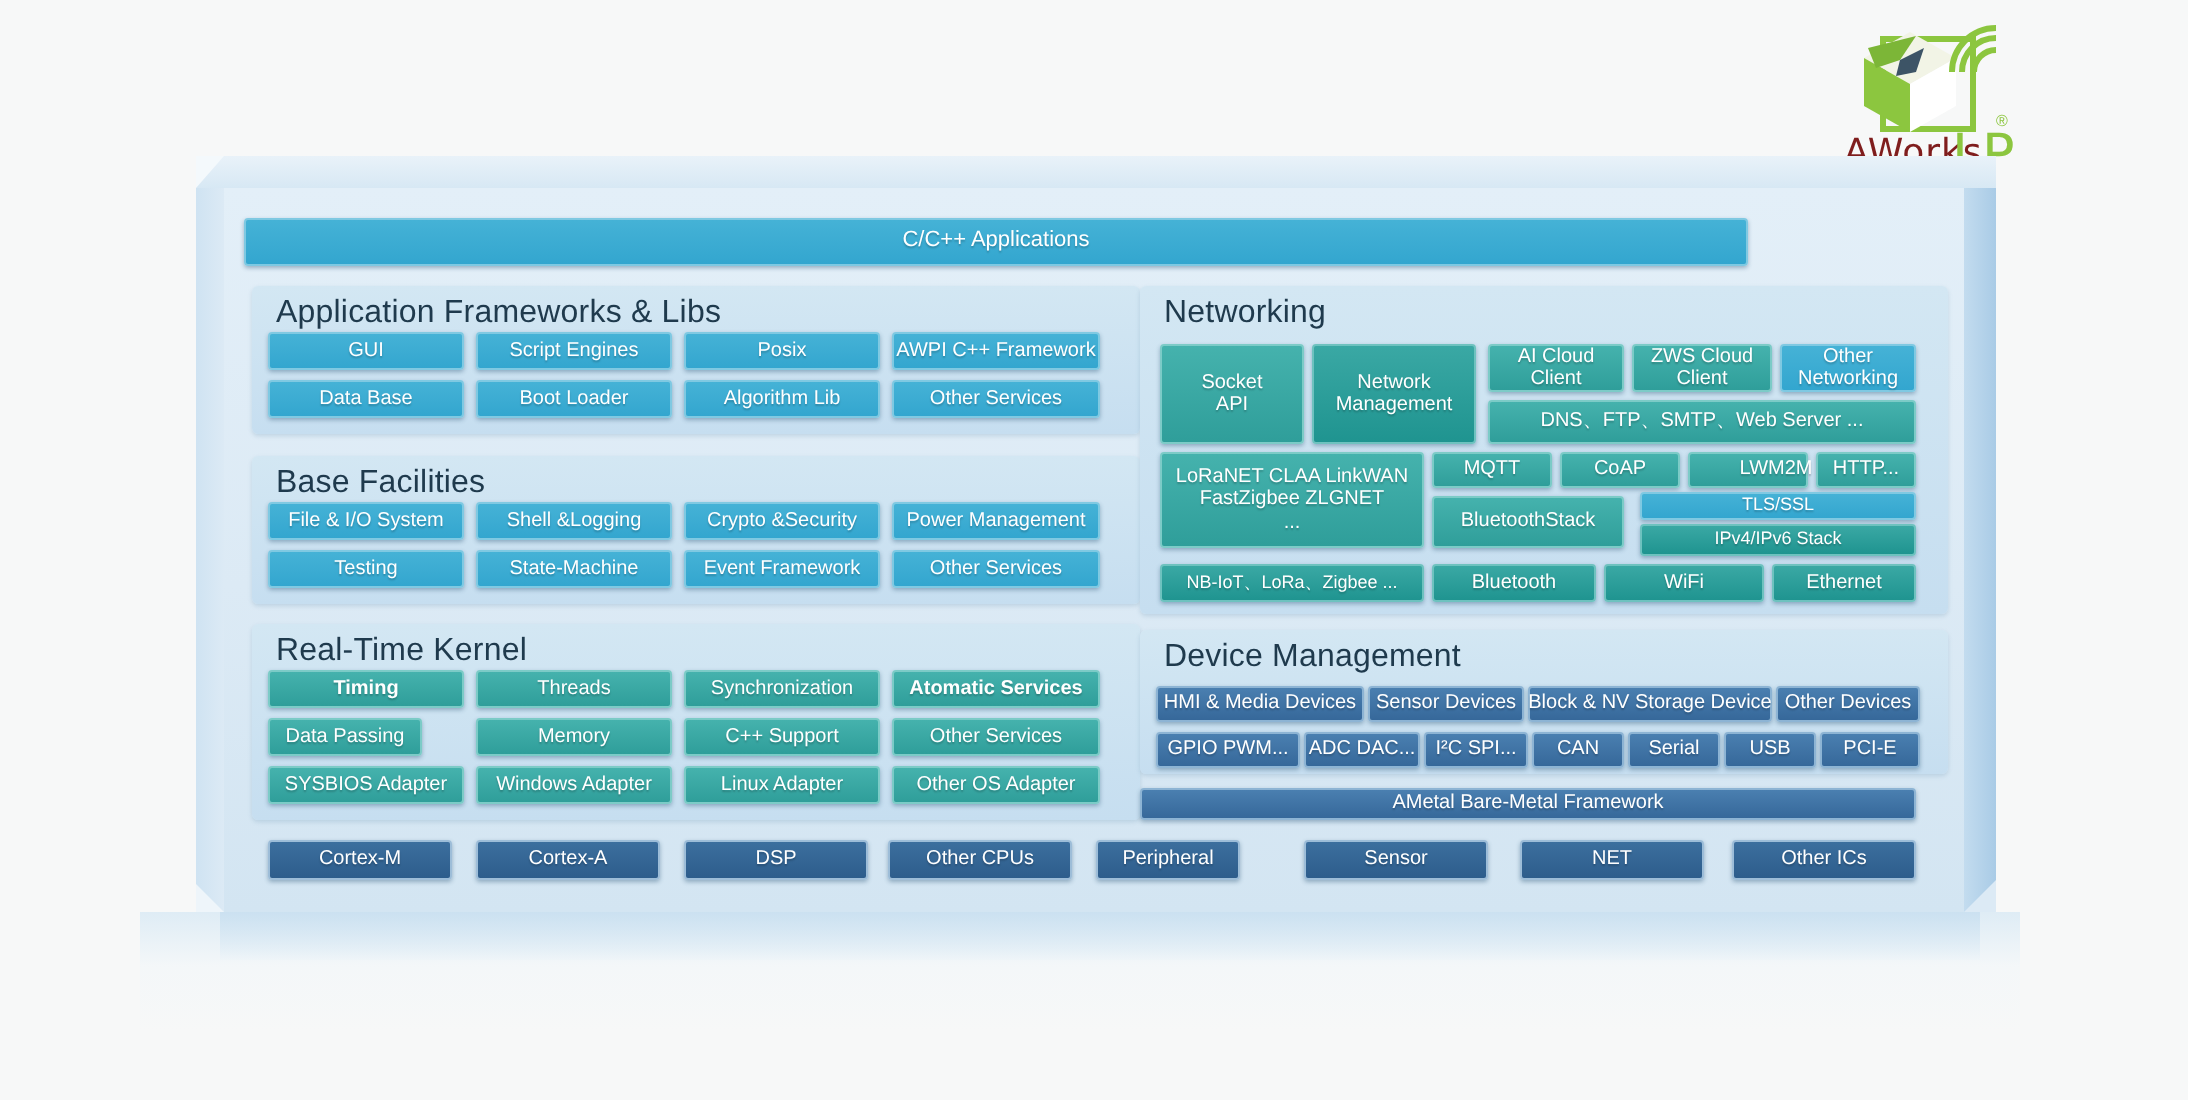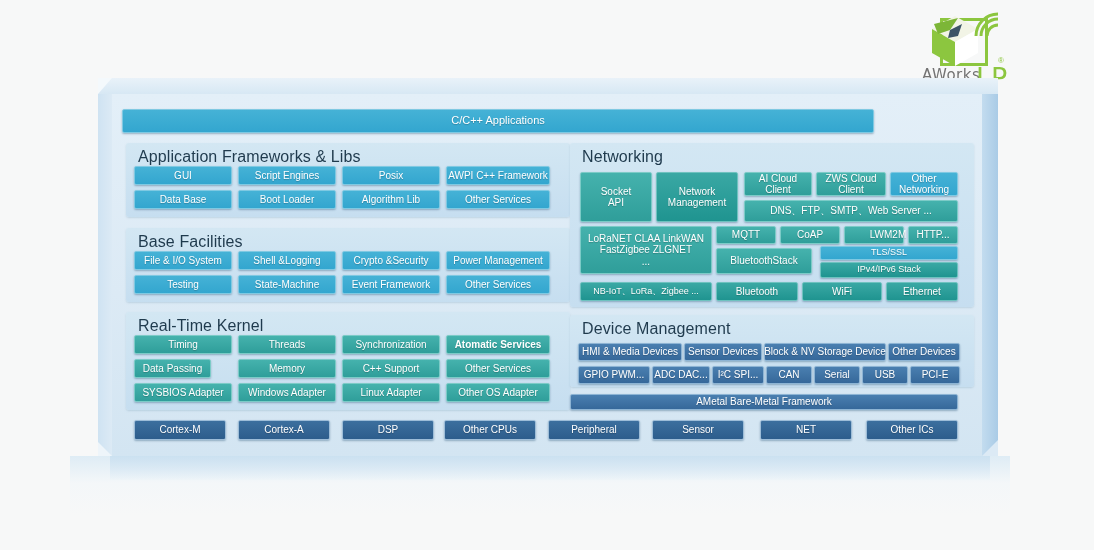--- a/index.html
+++ b/index.html
@@ -10,21 +10,21 @@
     overflow:hidden;position:relative;
   }
 
   
   #logo{position:absolute;left:920px;top:4px;width:90px;height:86px;}
   #logo .cube{position:absolute;left:8px;top:10px;width:54px;height:54px;}
   #logo .frame{position:absolute;left:20px;top:14px;width:48px;height:48px;border:3px solid #8cc63f;box-sizing:border-box;}
   #logo .wave{position:absolute;left:50px;top:2px;width:34px;height:34px;}
   #logo .reg{position:absolute;left:78px;top:52px;font-size:8px;color:#8cc63f;}
   #logo .name{position:absolute;left:0px;top:62px;width:92px;height:24px;}
-  #logo .aw{position:absolute;left:2px;top:0px;font-size:15px;letter-spacing:.5px;color:#737373;font-family:"DejaVu Sans",sans-serif;}
+  #logo .aw{position:absolute;left:2px;top:0px;font-size:18px;letter-spacing:.5px;color:#7f1d1d;font-family:"DejaVu Sans",sans-serif;}
   #logo .lp{position:absolute;left:56px;top:-4px;font-size:27px;color:#8cc63f;font-family:"DejaVu Sans",sans-serif;}
   #logo .tag{position:absolute;left:3px;top:17px;font-size:5px;color:#6f8fb4;letter-spacing:.2px;white-space:nowrap;}
 
   
   #slab{position:absolute;left:98px;top:78px;width:900px;height:378px;}
   #slab .top-bevel{
     position:absolute;left:0;top:0;width:900px;height:16px;
     background:linear-gradient(180deg,#e9f2f9 0%,#d7e8f4 100%);
   }
   #slab .top-bevel:before{
@@ -147,21 +147,21 @@
   <div class="box c-cyan" style="left:342px;top:251px;width:98px;height:19px;">Crypto &amp;Security</div>
   <div class="box c-cyan" style="left:446px;top:251px;width:104px;height:19px;">Power Management</div>
   <div class="box c-cyan" style="left:134px;top:275px;width:98px;height:19px;">Testing</div>
   <div class="box c-cyan" style="left:238px;top:275px;width:98px;height:19px;">State-Machine</div>
   <div class="box c-cyan" style="left:342px;top:275px;width:98px;height:19px;text-align:right;">Event Framework</div>
   <div class="box c-cyan" style="left:446px;top:275px;width:104px;height:19px;">Other Services</div>
 
   <div class="panel" style="left:126px;top:312px;width:444px;height:98px;">
     <div class="panel-title">Real-Time Kernel</div>
   </div>
-  <div class="box c-teal" style="left:134px;top:335px;width:98px;height:19px;">Timing</div>
+  <div class="box c-teal" style="left:134px;top:335px;width:98px;height:19px;font-weight:bold;">Timing</div>
   <div class="box c-teal" style="left:238px;top:335px;width:98px;height:19px;">Threads</div>
   <div class="box c-teal" style="left:342px;top:335px;width:98px;height:19px;">Synchronization</div>
   <div class="box c-teal" style="left:446px;top:335px;width:104px;height:19px;font-weight:bold;">Atomatic Services</div>
   <div class="box c-teal" style="left:134px;top:359px;width:77px;height:19px;">Data Passing</div>
   <div class="box c-teal" style="left:238px;top:359px;width:98px;height:19px;">Memory</div>
   <div class="box c-teal" style="left:342px;top:359px;width:98px;height:19px;">C++ Support</div>
   <div class="box c-teal" style="left:446px;top:359px;width:104px;height:19px;">Other Services</div>
   <div class="box c-teal" style="left:134px;top:383px;width:98px;height:19px;">SYSBIOS Adapter</div>
   <div class="box c-teal" style="left:238px;top:383px;width:98px;height:19px;">Windows Adapter</div>
   <div class="box c-teal" style="left:342px;top:383px;width:98px;height:19px;">Linux Adapter</div>
@@ -206,18 +206,18 @@
   <div class="box c-steel" style="left:814px;top:366px;width:46px;height:18px;">Serial</div>
   <div class="box c-steel" style="left:862px;top:366px;width:46px;height:18px;">USB</div>
   <div class="box c-steel" style="left:910px;top:366px;width:50px;height:18px;">PCI-E</div>
 
   <div class="box c-steel" style="left:570px;top:394px;width:388px;height:16px;">AMetal Bare-Metal Framework</div>
 
   <div class="box c-navy" style="left:134px;top:420px;width:92px;height:20px;">Cortex-M</div>
   <div class="box c-navy" style="left:238px;top:420px;width:92px;height:20px;">Cortex-A</div>
   <div class="box c-navy" style="left:342px;top:420px;width:92px;height:20px;">DSP</div>
   <div class="box c-navy" style="left:444px;top:420px;width:92px;height:20px;">Other CPUs</div>
-  <div class="box c-navy" style="left:548px;top:420px;width:92px;height:20px;">Peripheral</div>
+  <div class="box c-navy" style="left:548px;top:420px;width:72px;height:20px;">Peripheral</div>
   <div class="box c-navy" style="left:652px;top:420px;width:92px;height:20px;">Sensor</div>
   <div class="box c-navy" style="left:760px;top:420px;width:92px;height:20px;">NET</div>
   <div class="box c-navy" style="left:866px;top:420px;width:92px;height:20px;">Other ICs</div>
 
 </div>
 
 </body></html>

